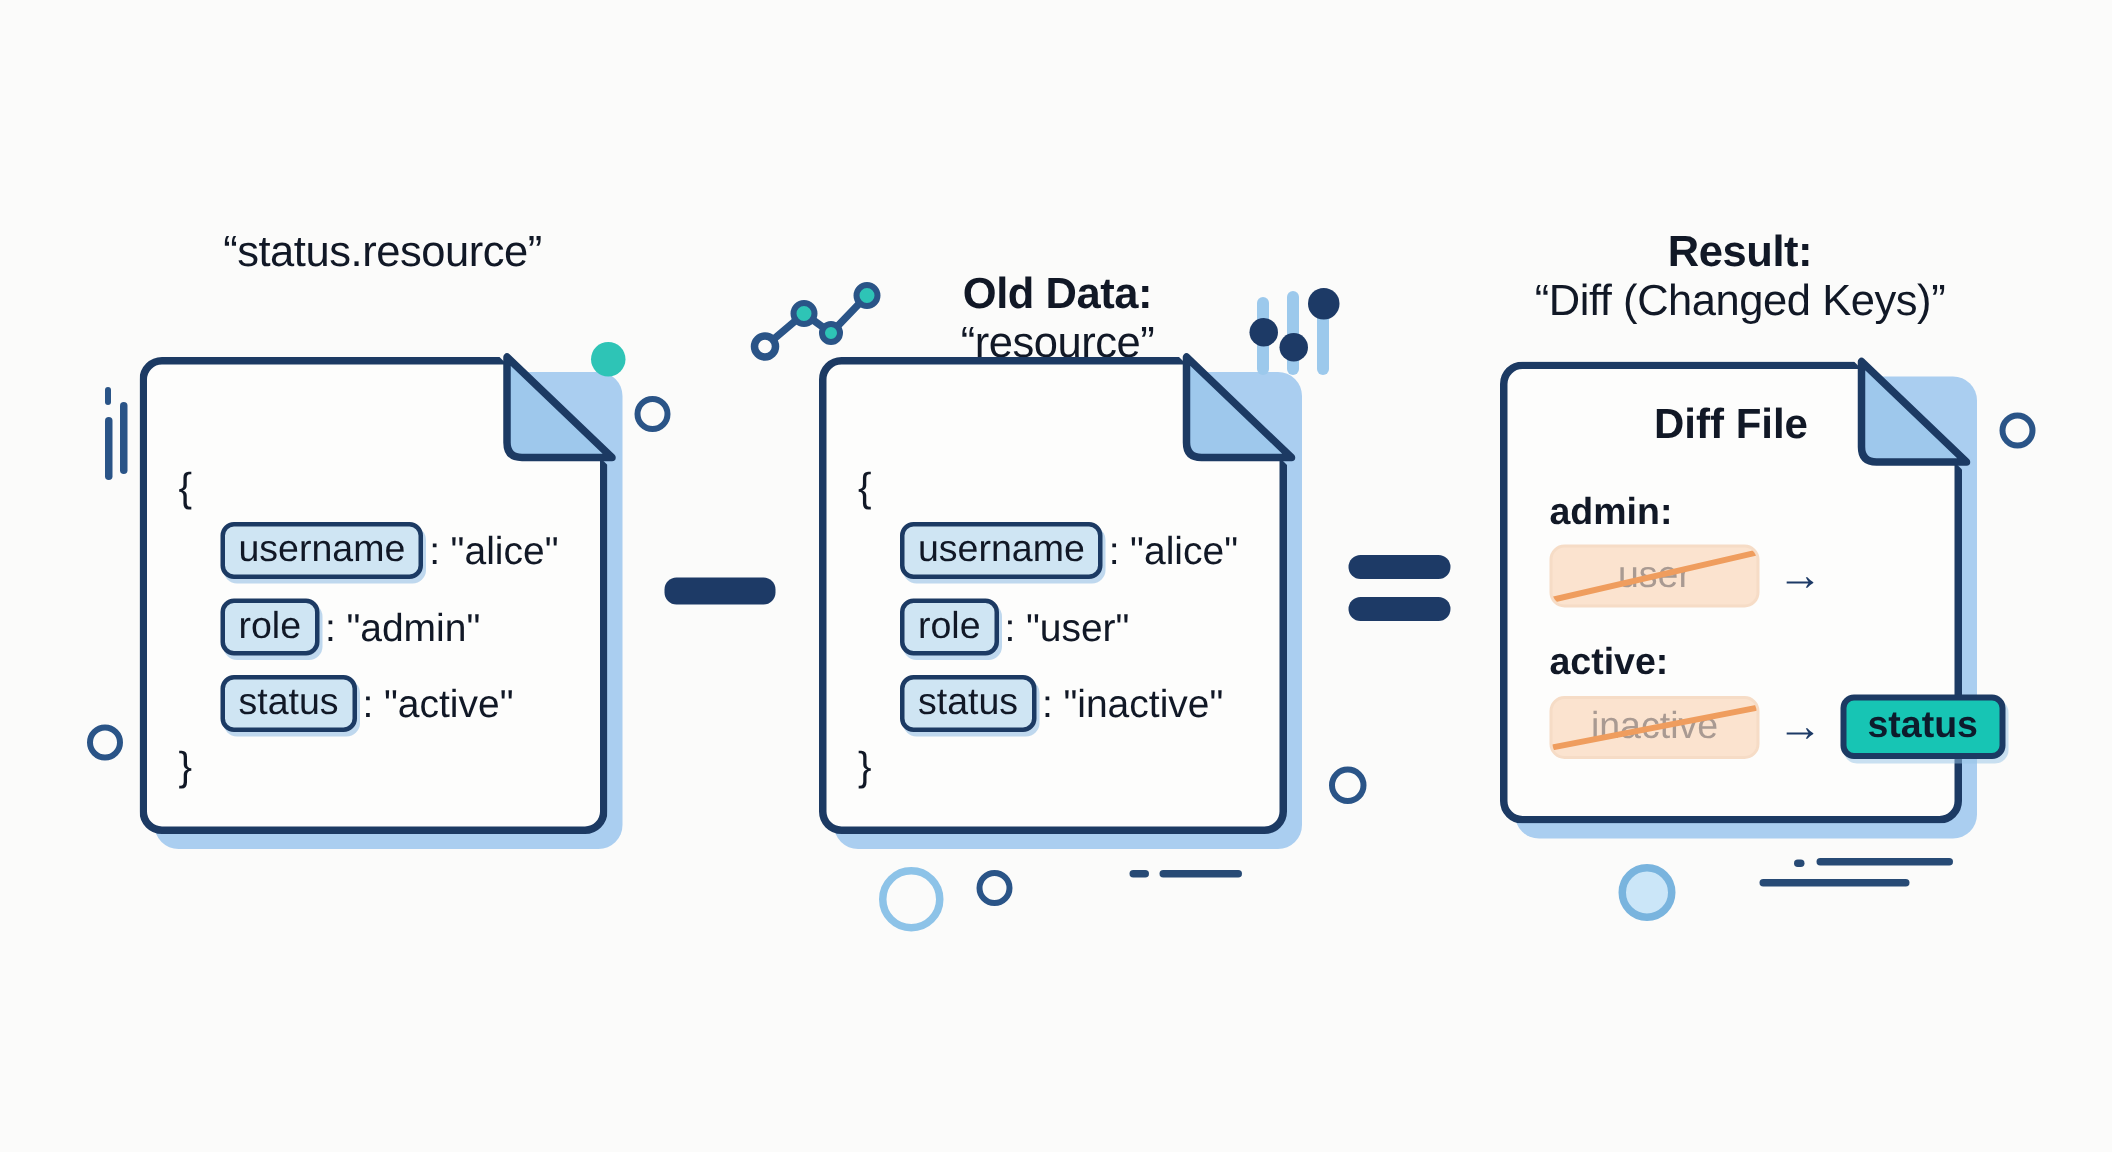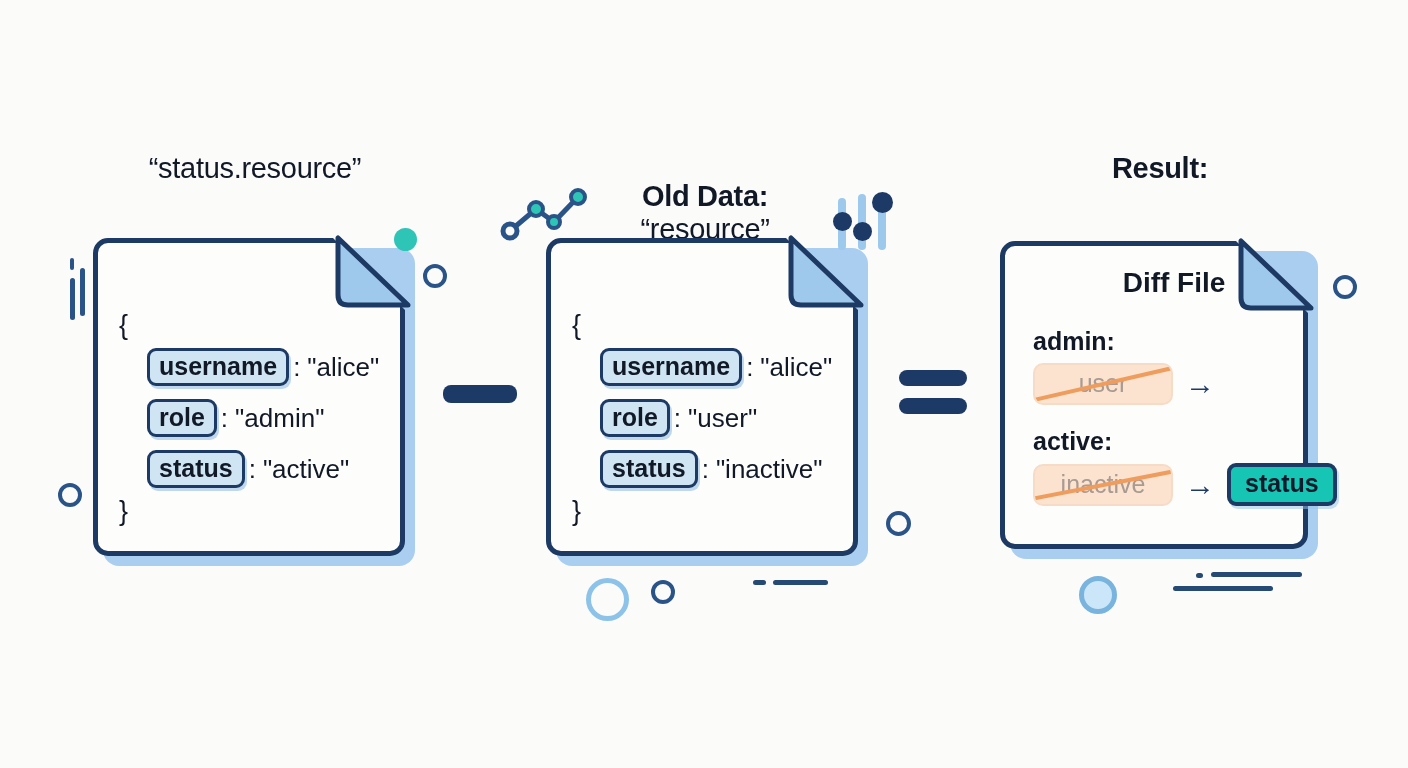--- a/index.html
+++ b/index.html
@@ -44,21 +44,21 @@
   
   .json{position:absolute;left:0;top:0;width:100%;height:100%;box-sizing:border-box;}
   .brace{position:absolute;font-size:27px;font-weight:normal;color:#111826;font-family:"Liberation Sans",sans-serif;}
   .kvrow{position:absolute;display:flex;align-items:center;white-space:nowrap;}
   .keypill{
     display:inline-block;
     background:#cfe5f3;
     border:3px solid #1c3a63;
     border-radius:9px;
     padding:2px 9px 4px 9px;
-    font-size:25px;font-weight:bold;color:#111826;line-height:1.05;
+    font-size:25px;font-weight:normal;color:#111826;line-height:1.05;
     box-shadow:2px 3px 0 rgba(140,185,225,.55);
   }
   .kvsep{font-size:26px;color:#111826;margin-left:4px;}
   .kvval{font-size:26px;color:#111826;margin-left:7px;}
 
   
   .op-bar{position:absolute;background:#1d3a66;border-radius:8px;}
 
   
   .diff-heading{
@@ -217,33 +217,34 @@
   <div class="deco bar-h" style="left:753px;top:580px;width:13px;height:5px;"></div>
   <div class="deco bar-h" style="left:773px;top:580px;width:55px;height:5px;"></div>
 
   <div style="position:absolute;left:899px;top:370px;width:68px;height:48px;">
     <div class="op-bar" style="left:0;top:0;width:68px;height:16px;"></div>
     <div class="op-bar" style="left:0;top:28px;width:68px;height:16px;"></div>
   </div>
 
   <div class="panel-title" style="left:985px;top:152px;width:350px;">
     <span class="t1">Result:</span>
+    <span class="t2">“Diff (Changed Keys)”</span>
   </div>
 
   <div class="card-wrap" style="left:1000px;top:241px;width:308px;height:308px;">
     <div class="card-shadow"></div>
     <div class="card folded"></div>
     <div class="fold">
       <svg width="86" height="86" viewBox="0 0 86 86">
         <path d="M8 3 L8 60 Q8 70 18 70 L78 70 Z" fill="#9ec8ec" stroke="#1c3a63" stroke-width="5" stroke-linejoin="round"></path>
       </svg>
     </div>
 
     <div class="json">
-      <div class="diff-heading" style="top:26px;padding-left:20px;">Diff File</div>
+      <div class="diff-heading" style="top:26px;">Diff File</div>
 
       <div class="diff-key" style="left:33px;top:86px;">admin:</div>
       <div class="diff-row" style="left:33px;top:122px;">
         <span class="oldpill">
           <span class="lbl">user</span>
           <span class="strike" style="transform:translateY(-50%) rotate(-13deg);"></span>
         </span>
         <span class="arrow">→</span>
       </div>
 

